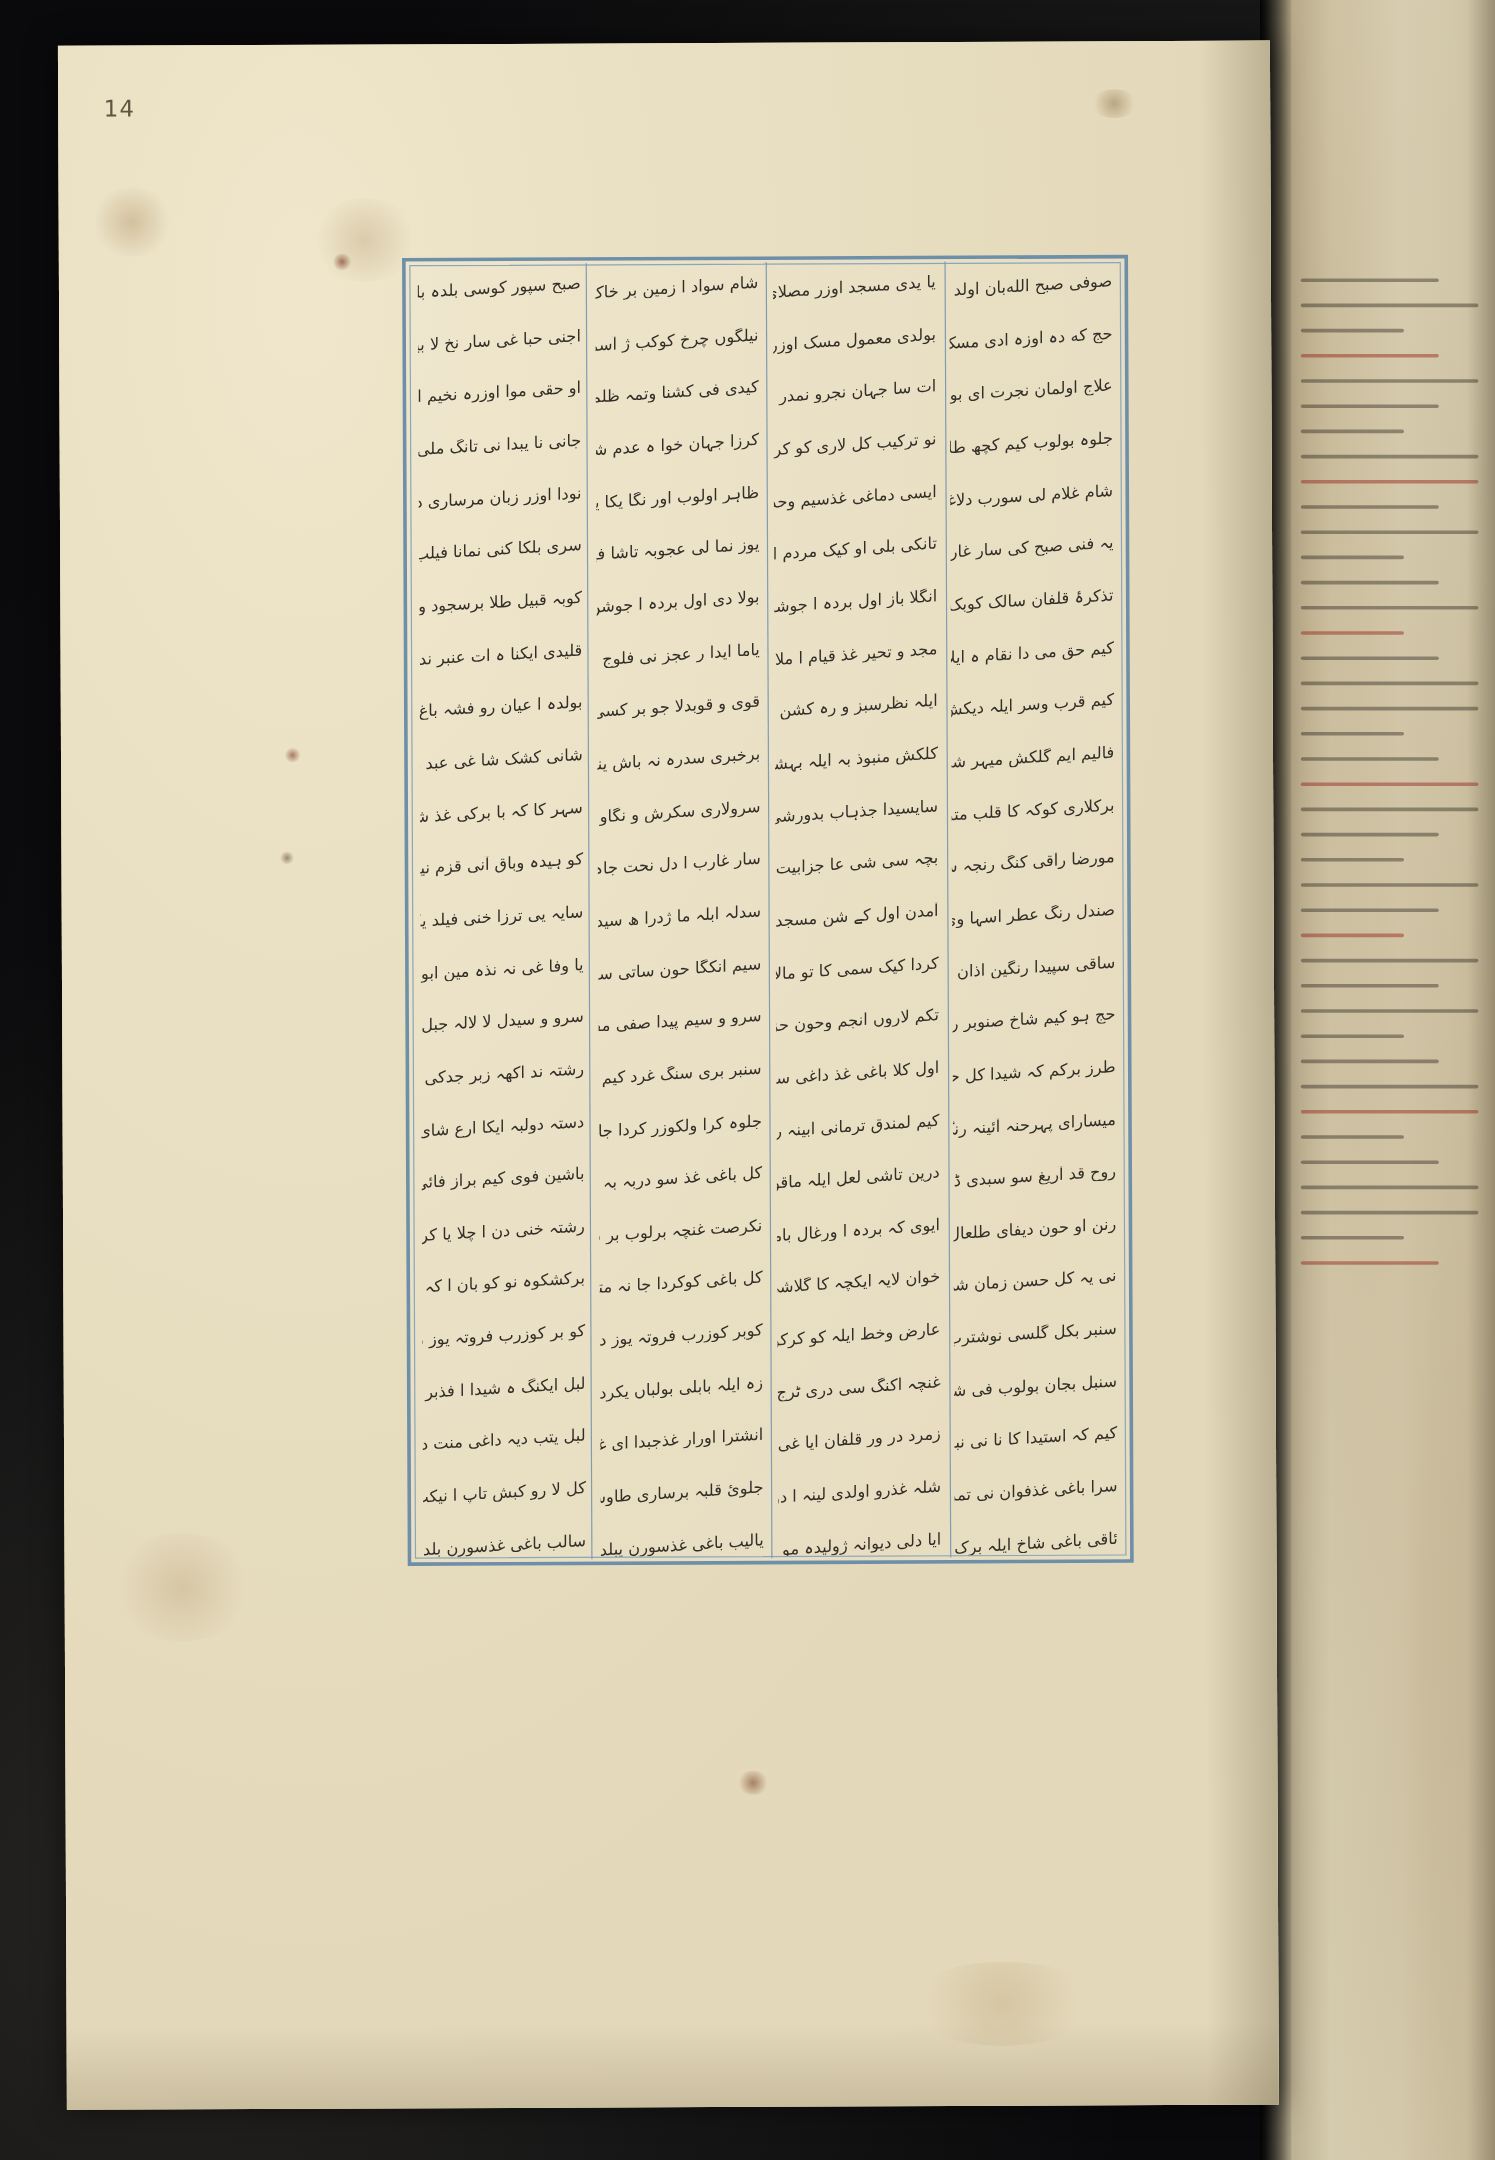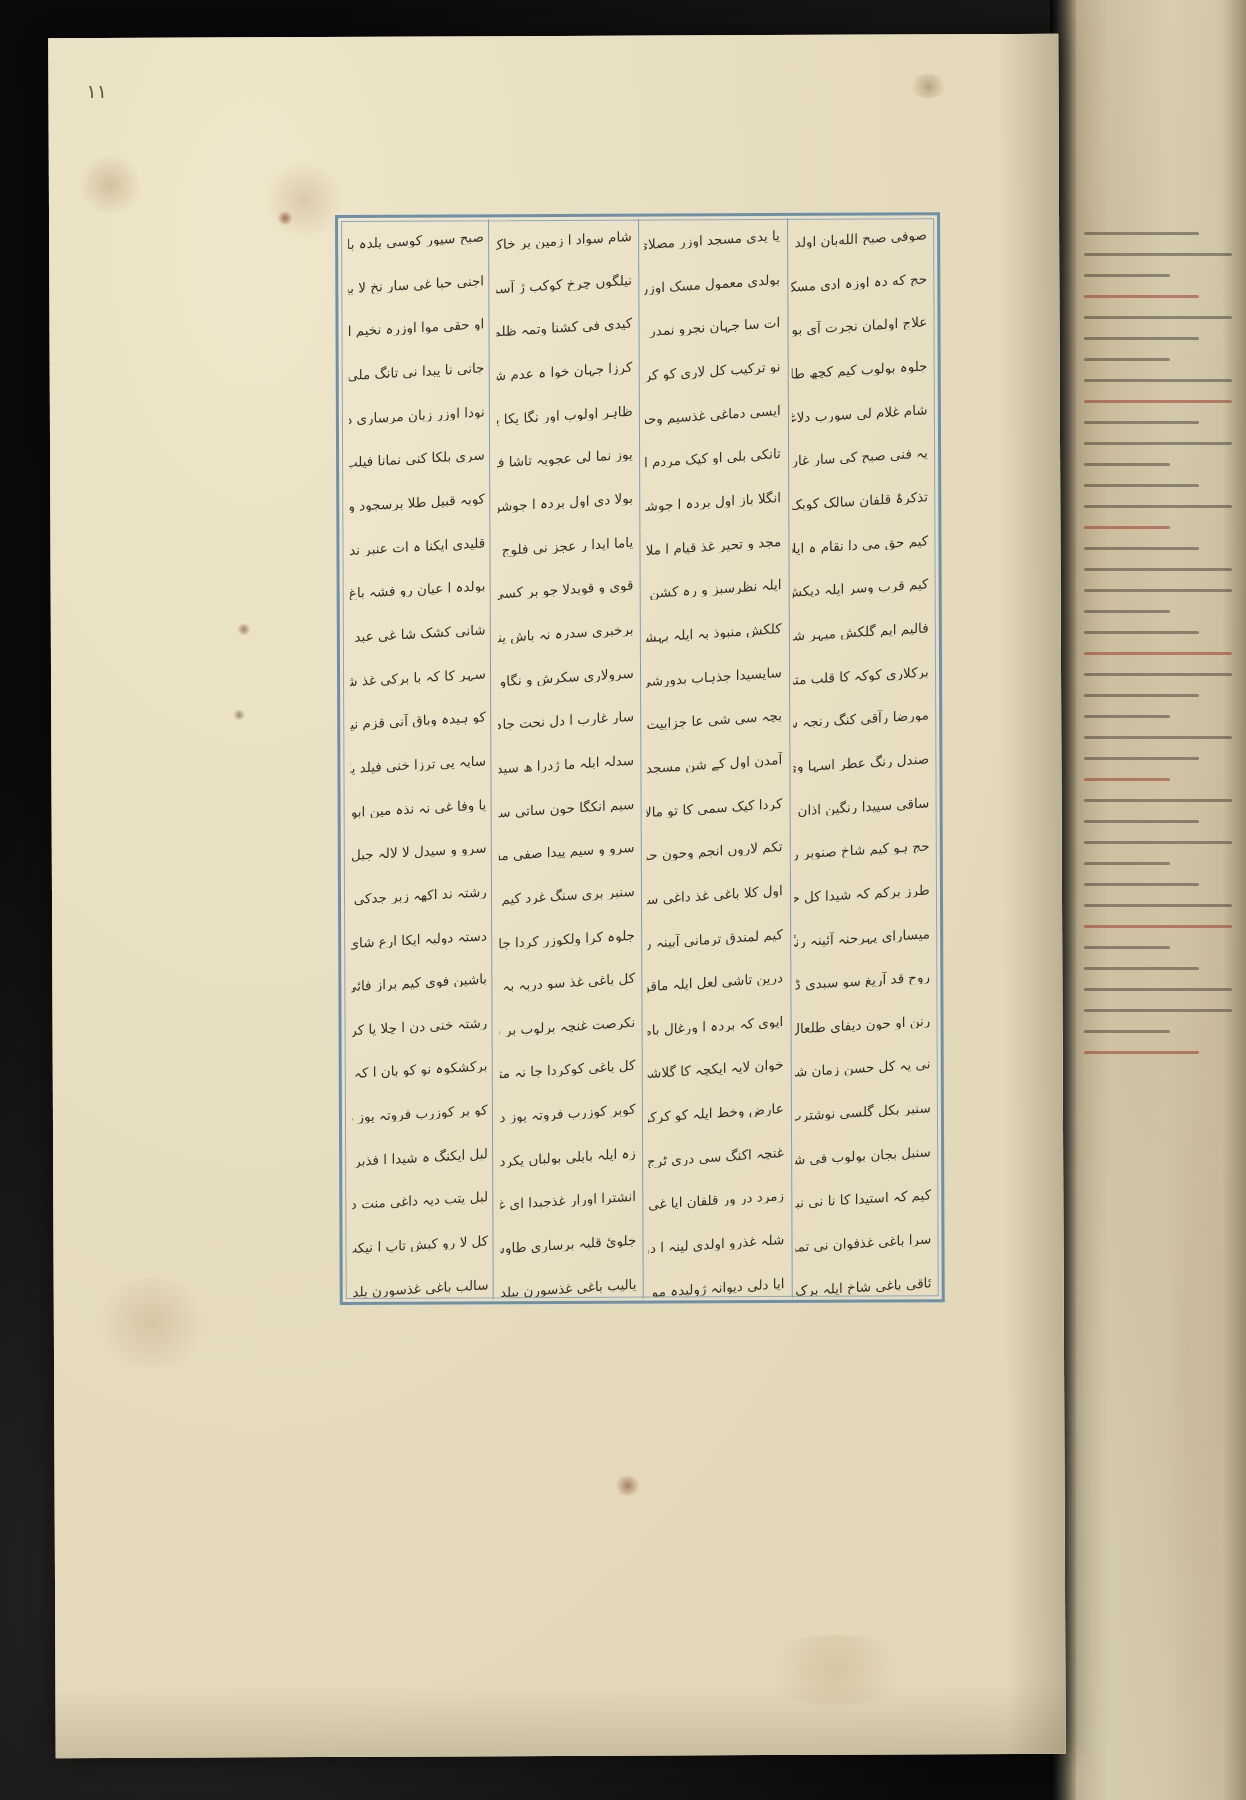--- a/index.html
+++ b/index.html
@@ -240,21 +240,21 @@
     <div class="stain" style="left:26px; top:118px; width:70px; height:58px; background:radial-gradient(circle, rgba(150,112,62,0.30), rgba(150,112,62,0) 70%);"></div>
     <div class="stain" style="left:210px; top:128px; width:90px; height:70px; background:radial-gradient(circle, rgba(150,112,62,0.22), rgba(150,112,62,0) 70%);"></div>
     <div class="stain" style="left:228px; top:174px; width:16px; height:14px; background:radial-gradient(circle, rgba(120,56,32,0.65), rgba(120,56,32,0) 72%);"></div>
     <div class="stain" style="left:186px; top:586px; width:14px; height:12px; background:radial-gradient(circle, rgba(120,56,32,0.60), rgba(120,56,32,0) 72%);"></div>
     <div class="stain" style="left:182px; top:672px; width:12px; height:11px; background:radial-gradient(circle, rgba(90,66,36,0.55), rgba(90,66,36,0) 72%);"></div>
     <div class="stain" style="left:38px; top:1240px; width:120px; height:90px; background:radial-gradient(circle, rgba(150,112,62,0.20), rgba(150,112,62,0) 70%);"></div>
     <div class="stain" style="left:560px; top:1440px; width:26px; height:20px; background:radial-gradient(circle, rgba(120,56,32,0.55), rgba(120,56,32,0) 72%);"></div>
     <div class="stain" style="left:860px; top:40px; width:40px; height:24px; background:radial-gradient(circle, rgba(120,90,45,0.40), rgba(120,90,45,0) 72%);"></div>
     <div class="stain" style="left:700px; top:1600px; width:160px; height:70px; background:radial-gradient(circle, rgba(150,112,62,0.18), rgba(150,112,62,0) 72%);"></div>
 
-    <div id="folio-number">١١</div>
+    <div id="folio-number">14</div>
 
     <div id="text-block">
       <div id="text-block-inner">
 
         <div class="col-rule rule1"></div>
         <div class="col-rule rule2"></div>
         <div class="col-rule rule3"></div>
 
         <div class="column c1">
           <div class="verse-line">صوفی صبح الله‌بان اولد طهور</div>

